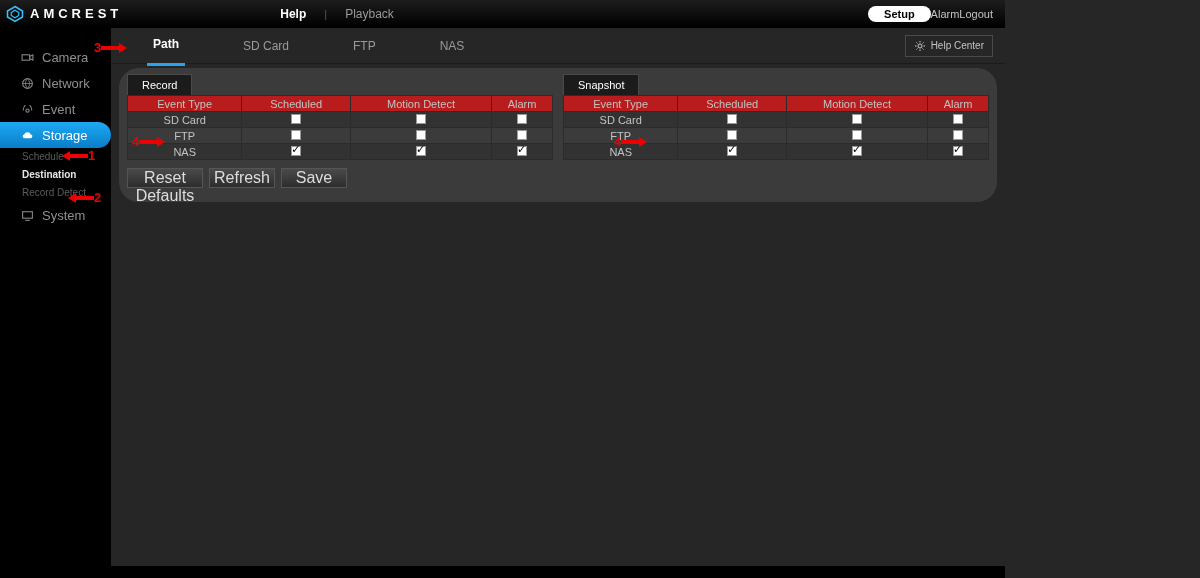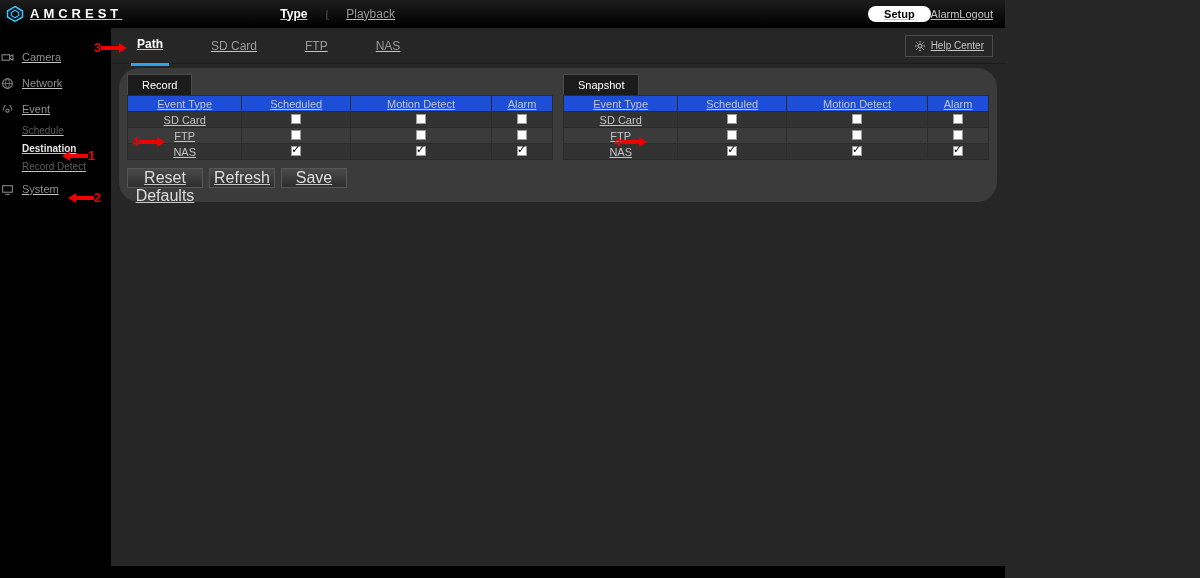--- a/index.html
+++ b/index.html
@@ -30,22 +30,22 @@
   .topright { margin-left: auto; display: flex; align-items: center; }
   .setup-btn { background: #fff; color: #000; border-radius: 10px; padding: 2px 16px; font-size: 11px; font-weight: bold; cursor: pointer; }
   .toplink { color: #c3c3c3; cursor: pointer; font-size: 11px; }
 
   .body-row { display: flex; height: 550px; }
 
   
   .sidebar { width: 111px; background: #000; flex-shrink: 0; }
   .side-item {
     display: flex; align-items: center; gap: 8px;
-    height: 26px; padding-left: 0; color: #8f8f8f; cursor: pointer;
-    font-size: 11px;
+    height: 26px; padding-left: 20px; color: #8f8f8f; cursor: pointer;
+    font-size: 13px;
   }
   .side-item .icn { width: 14px; height: 14px; display:flex; align-items:center; justify-content:center; }
   .side-item.active {
     background: linear-gradient(#1da9f4, #0a7dc8);
     color: #fff;
     border-radius: 0 14px 14px 0;
   }
   .side-sub { padding-left: 22px; height: 18px; line-height: 18px; color: #5c5c5c; font-size: 10px; cursor: pointer; }
   .side-sub.active { color: #e6e6e6; font-weight: bold; }
 
@@ -60,72 +60,72 @@
     border-left: 8px solid #e00;
   }
   .anno .bar { width: 18px; height: 4px; background: #e00; }
 
   
   .content { flex: 1; position: relative; background: #262626; }
   .subtabs {
     display: flex; align-items: center; height: 36px; padding-left: 20px; gap: 36px;
     border-bottom: 1px solid #1b1b1b;
   }
-  .subtab { color: #9a9a9a; font-size: 12px; padding: 12px 6px; cursor: pointer; }
+  .subtab { color: #9a9a9a; font-size: 12px; padding: 12px 6px; cursor: pointer; margin-left: 16px; }
   .subtab.active { color: #fff; border-bottom: 3px solid #2aa3ef; font-weight: bold; }
   .helpbtn {
     margin-left: auto; margin-right: 12px;
     display: flex; align-items: center; gap: 5px;
     border: 1px solid #4a4a4a; padding: 4px 8px; font-size: 10px; color: #c3c3c3; cursor: pointer;
   }
 
   .panel { background: #3b3b3b; margin: 4px 8px 0 8px; padding: 6px 8px 14px 8px; border-radius: 20px; }
   .tables-row { display: flex; gap: 10px; }
   .tblwrap { flex: 1; }
   .tblcap {
     display: inline-block; background: #1b1b1b; color: #fff; padding: 4px 14px;
     border: 1px solid #4a4a4a; border-bottom: none; font-size: 11px;
   }
   table.dest { width: 100%; border-collapse: collapse; }
   table.dest th, table.dest td {
     border: 1px solid #2b2b2b; text-align: center; font-size: 11px; font-weight: normal;
     height: 16px; color: #c3c3c3;
   }
-  table.dest th { background: #1d4ed8; }
+  table.dest th { background: #b91c1c; }
   table.dest tr:nth-child(odd) td { background: #3b3b3b; }
   table.dest tr:nth-child(even) td { background: #323232; }
   .chk { width: 10px; height: 10px; display: inline-block; border: 1px solid #999; background:#fff; position:relative; }
   .chk.on::after { content: "✓"; position:absolute; top:-4px; left:-1px; font-size:11px; color:#000; }
 
   .btnrow { margin-top: 8px; display: flex; gap: 6px; }
   .btn {
     width: 66px; height: 20px; line-height: 18px; text-align: center;
     background: linear-gradient(#4a4a4a,#2d2d2d); border:1px solid #555; color:#ddd; font-size:16px; cursor:pointer;
   }
 
-  .page-wrap { position: relative; width: 1005px; height: 578px; text-decoration: underline; }
+  .page-wrap { position: relative; width: 1005px; height: 578px; }
 
   
   .footer { position:absolute; bottom:0; left:0; right:0; background:#000; height:12px; text-align:center; color:#737373; font-size:9px; line-height:12px;}
 </style>
 </head>
 <body>
 
 <div class="page-wrap">
 
   <div class="topbar">
     <div class="logo">
       <svg class="logo-mark" viewBox="0 0 24 24">
         <polygon points="12,2 22,8 22,16 12,22 2,16 2,8" fill="none" stroke="#39c3ff" stroke-width="2"></polygon>
         <polygon points="12,7 17,10 17,14 12,17 7,14 7,10" fill="none" stroke="#39c3ff" stroke-width="1.5"></polygon>
       </svg>
       <span>AMCREST</span>
     </div>
     <div class="main-tabs">
-      <div class="main-tab active">Type</div>
+      <div class="main-tab active">Help</div>
       <div class="tab-sep">|</div>
       <div class="main-tab">Playback</div>
     </div>
     <div class="topright">
       <div class="setup-btn">Setup</div>
       <div class="toplink">Alarm</div>
       <div class="toplink">Logout</div>
     </div>
   </div>
 
@@ -152,20 +152,28 @@
         <span>Network</span>
       </div>
       <div class="side-item">
         <span class="icn">
             <svg width="13" height="13" viewBox="0 0 24 24">
               <path d="M8 4 Q4 8 4 14 M16 4 Q20 8 20 14" fill="none" stroke="#888" stroke-width="2"></path>
               <circle cx="12" cy="14" r="3" fill="none" stroke="#888" stroke-width="2"></circle>
             </svg>
           </span>
         <span>Event</span>
+      </div>
+      <div class="side-item active">
+        <span class="icn">
+            <svg width="13" height="13" viewBox="0 0 24 24">
+              <path d="M7 17 Q3 17 3 13 Q3 10 6 10 Q7 6 12 6 Q17 6 18 10 Q21 10 21 13 Q21 17 17 17 Z" fill="#fff"></path>
+            </svg>
+          </span>
+        <span>Storage</span>
       </div>
       <div class="side-sub">Schedule</div>
       <div class="side-sub active">Destination</div>
       <div class="side-sub">Record Detect</div>
       <div class="side-item">
         <span class="icn">
             <svg width="13" height="13" viewBox="0 0 24 24">
               <rect x="3" y="5" width="18" height="12" fill="none" stroke="#888" stroke-width="2"></rect>
               <path d="M8 21 H16" stroke="#888" stroke-width="2"></path>
             </svg>

